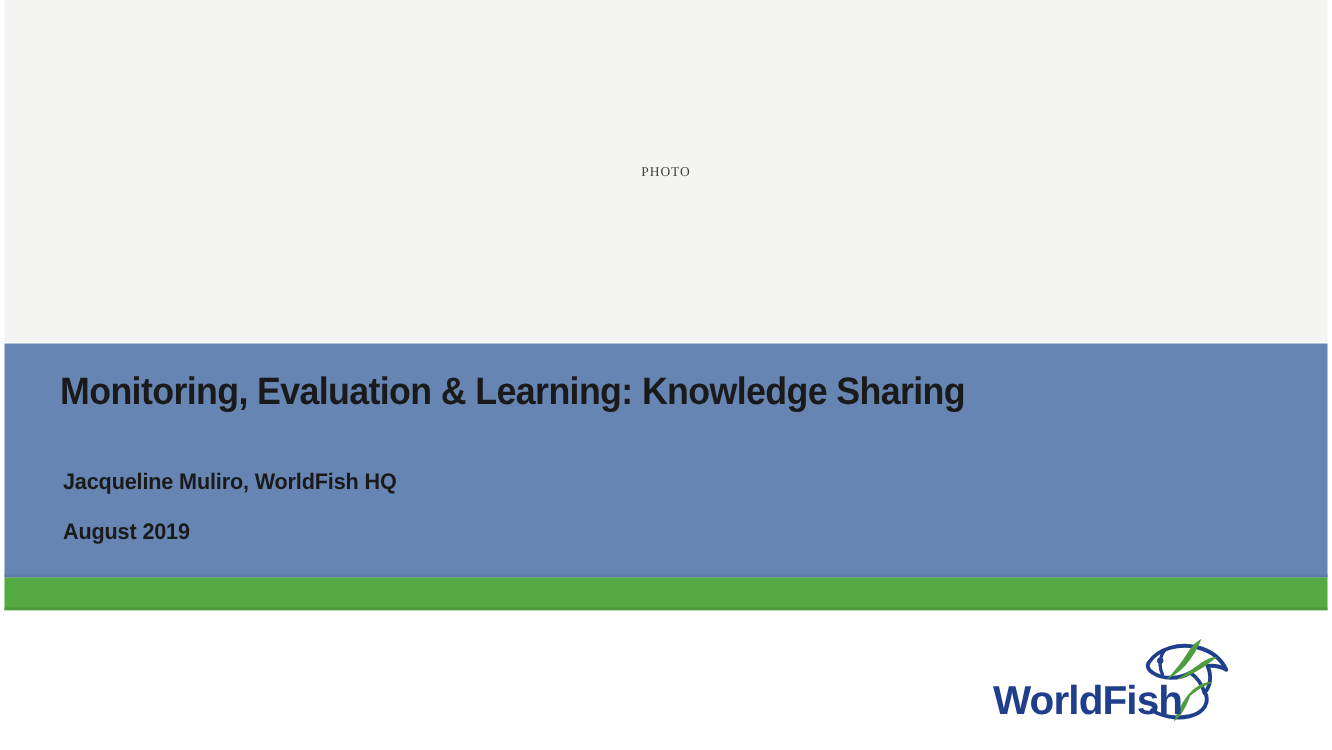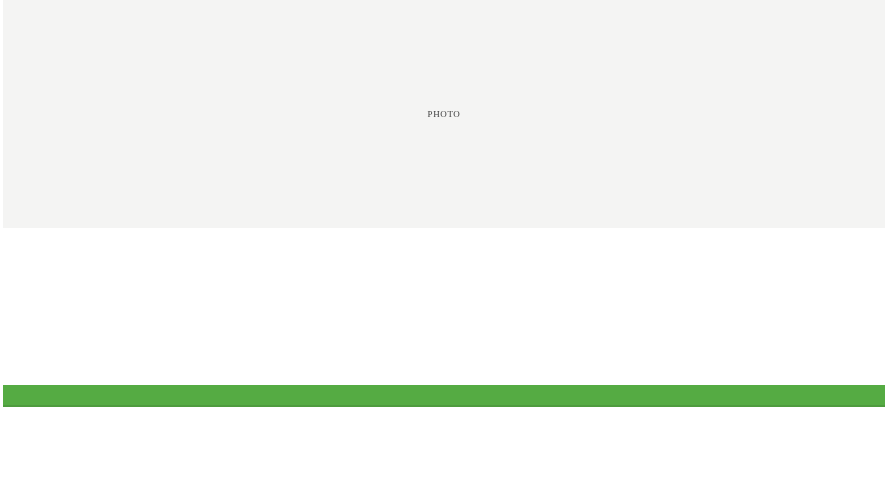--- a/index.html
+++ b/index.html
@@ -143,17 +143,56 @@
 </style>
 </head>
 <body>
 
 <div class="slide">
 
   <div class="photo-band">
     <span class="photo-label">PHOTO</span>
   </div>
 
+  <div class="title-band">
+    <div class="slide-title">Monitoring, Evaluation &amp; Learning: Knowledge Sharing</div>
+    <div class="slide-presenter">Jacqueline Muliro, WorldFish HQ</div>
+    <div class="slide-date">August 2019</div>
+  </div>
 
   <div class="green-bar"></div>
 
+  <div class="footer">
+    <div class="logo">
+      <svg viewBox="0 0 165 62" xmlns="http://www.w3.org/2000/svg">
+
+        <g fill="none" stroke="#1f3f8c">
+          <path d="M104 21.5 C110 12.5, 124 8.5, 136 11.5 C146 14, 152.5 20, 155.5 26.5
+                   C152 24.5, 147 23.5, 143 24
+                   C146 30.5, 145 37.5, 141 42
+                   C139.5 36.5, 136 31.5, 131.5 28.5
+                   C124 33, 113 33, 106.5 28.5
+                   C103 26.5, 102.5 23.5, 104 21.5 Z" stroke-width="2.6" stroke-linejoin="round"></path>
+
+          <path d="M114.5 13.5 C111 17.5, 110.5 24.5, 113 29.5" stroke-width="2.2" stroke-linecap="round"></path>
+
+          <path d="M141 41 C145 48, 141 55, 131 57.5 C122 59.5, 112 57.5, 106 53.5" stroke-width="2.6" stroke-linecap="round"></path>
+        </g>
+
+        <circle cx="111.5" cy="20.5" r="2.1" fill="#1f3f8c"></circle>
+
+        <g fill="#4f9c3f">
+          <path d="M139 6 C136.5 12, 133 18.5, 128 24 C124.5 27.8, 120 31, 115.5 33.2
+                   C120.5 28, 125.5 22, 129.5 15.5 C132.5 10.8, 135.5 7.5, 139 6 Z"></path>
+          <path d="M149.5 18 C145 21.5, 139.5 25.5, 134 28.5 C130 30.7, 126 32.3, 122 33.2
+                   C127 30, 132.5 26.5, 137.5 22.8 C142 19.5, 146 17.8, 149.5 18 Z"></path>
+          <path d="M147 34.5 C143 36, 138.5 38.5, 134.5 41.5 C131 44.2, 128 47.2, 125.5 50.3
+                   C128 45.5, 131.5 40.8, 136 37.8 C139.5 35.4, 143.5 34.2, 147 34.5 Z"></path>
+          <path d="M131.5 44 C130 48, 128 52.5, 125.5 56 C123.9 58.2, 122.2 59.9, 120.5 61
+                   C122 57, 124 52.2, 126.5 48.5 C128.2 46, 129.9 44.6, 131.5 44 Z"></path>
+        </g>
+
+        <text x="0" y="56" font-family="Liberation Sans, sans-serif" font-size="27" font-weight="bold" fill="#1f3f8c" letter-spacing="-0.6">WorldFish</text>
+      </svg>
+    </div>
+  </div>
 
 </div>
 
 </body></html>

